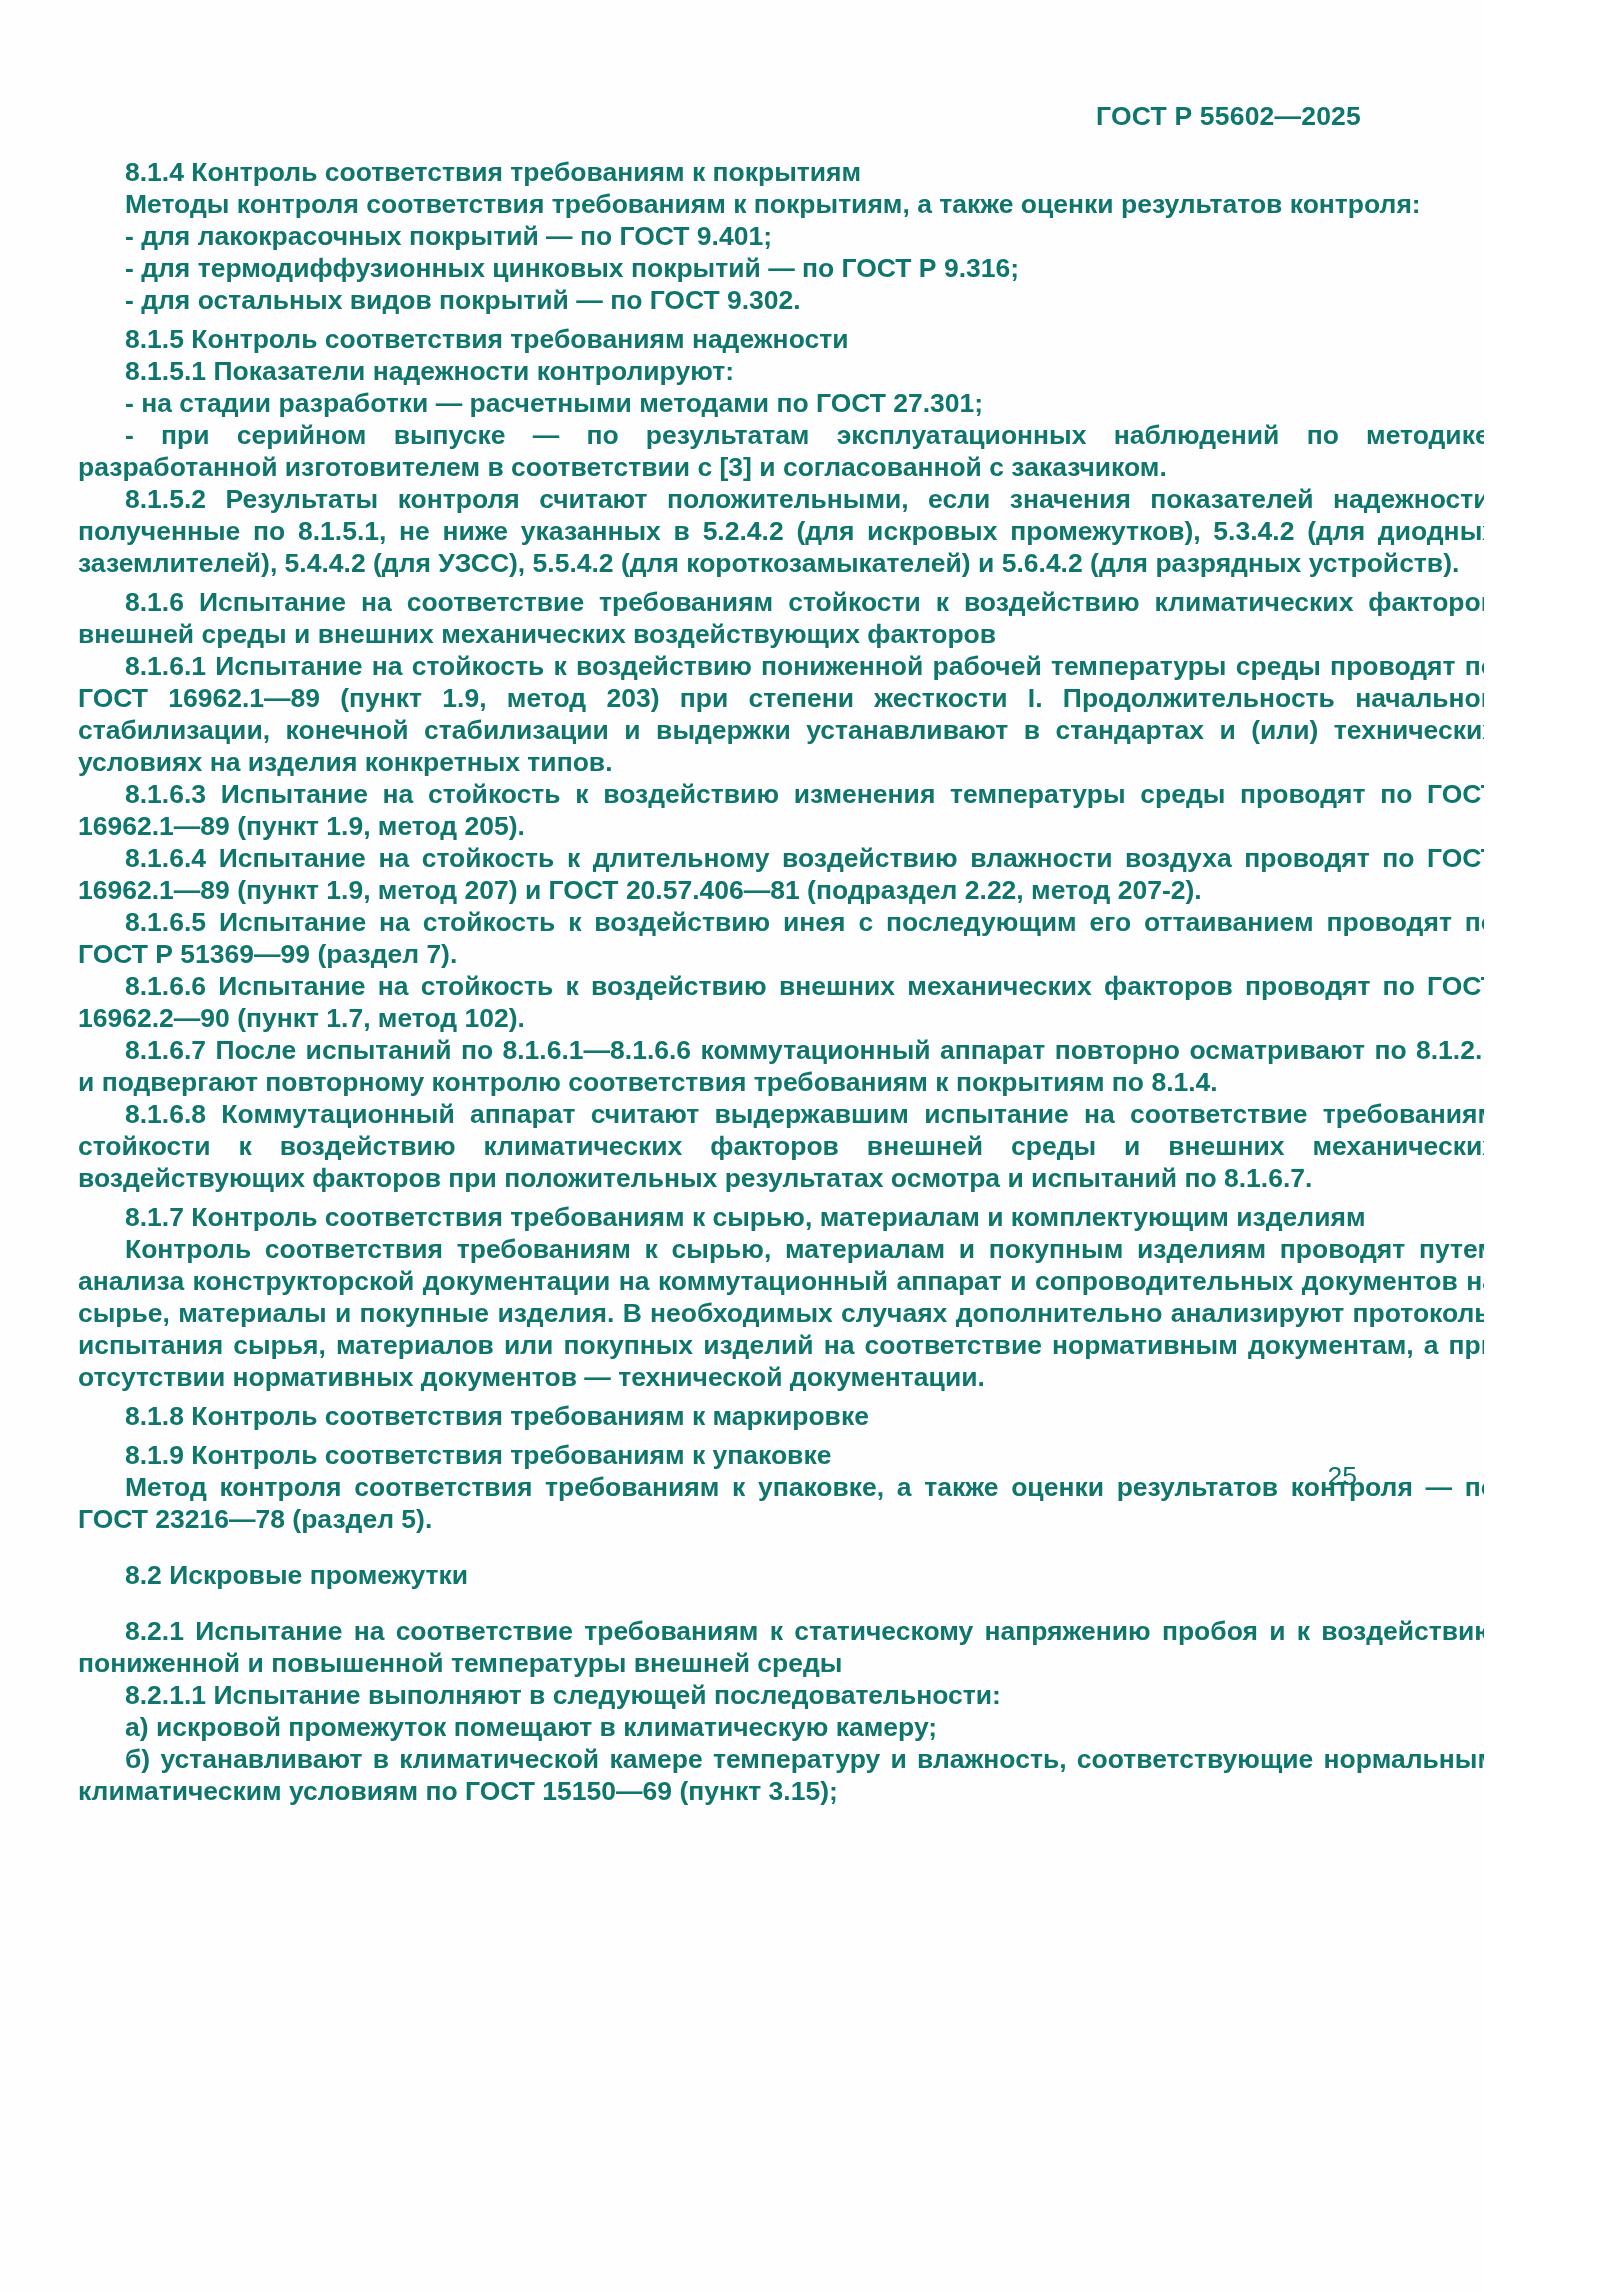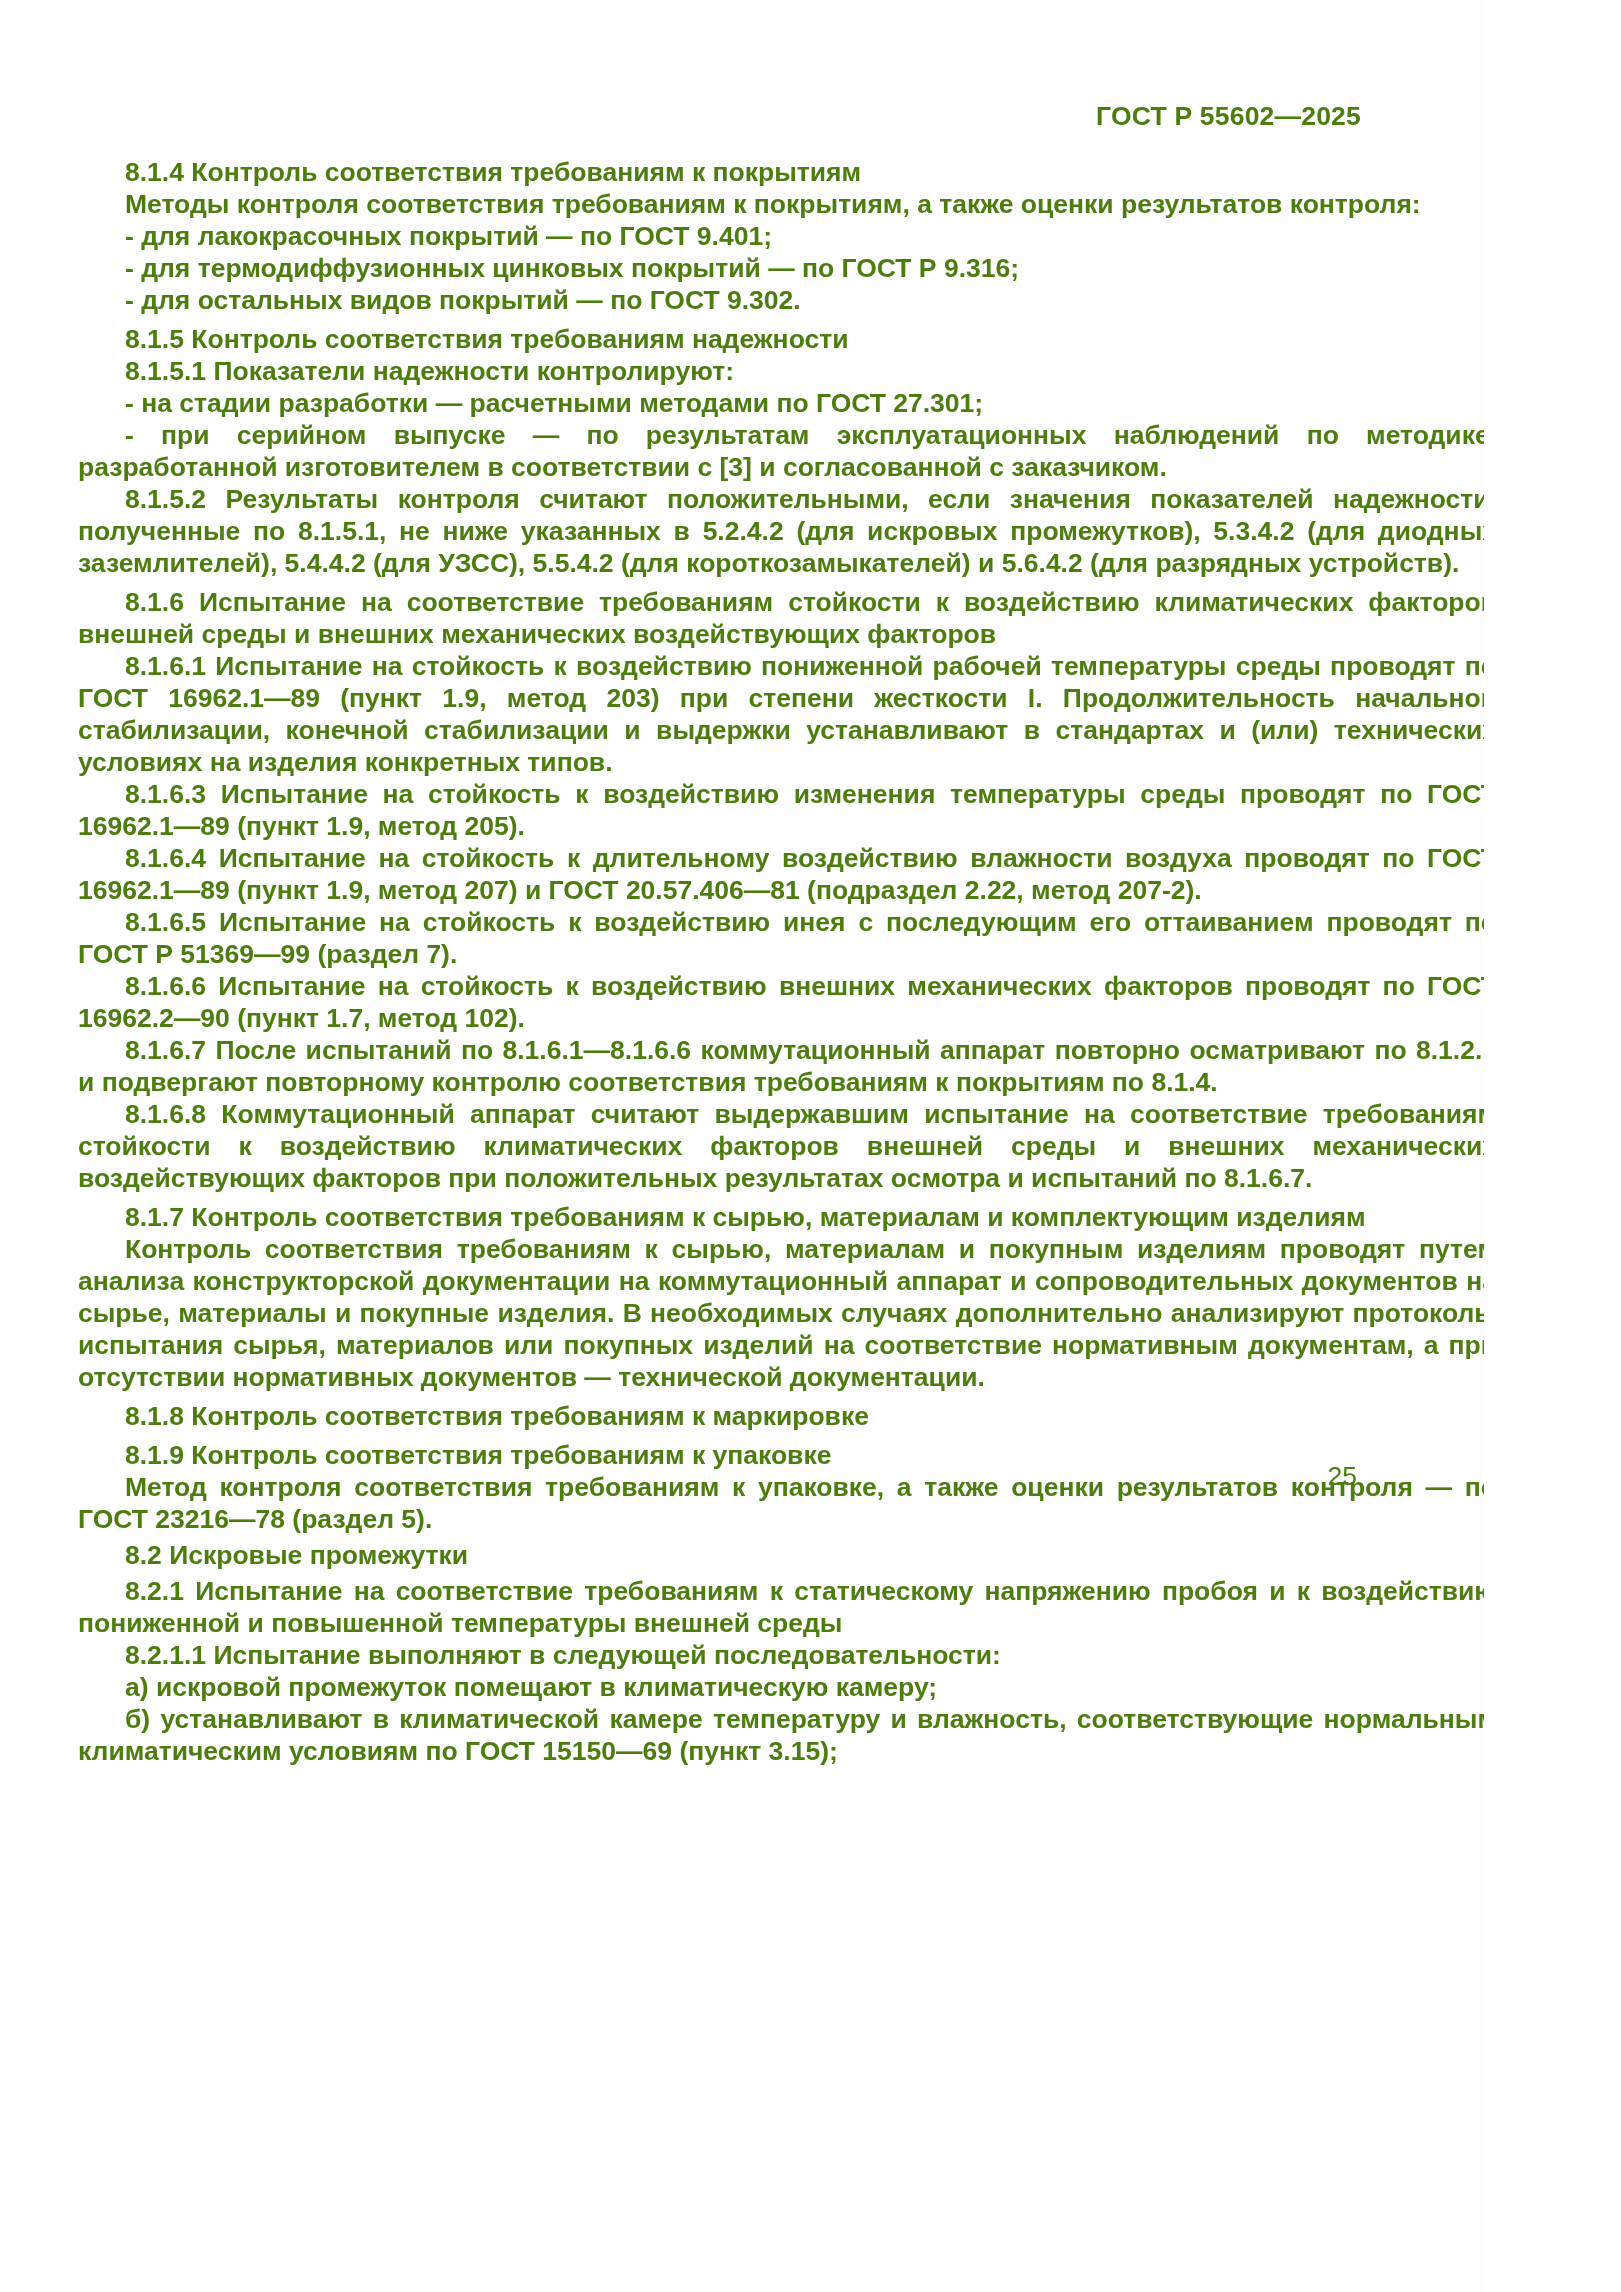--- a/index.html
+++ b/index.html
@@ -8,21 +8,21 @@
     background: #ffffff;
   }
   .page {
     position: relative;
     width: 1484px;
     height: 2293px;
     background: #fefefe;
     font-family: "Liberation Sans", sans-serif;
     font-size: 26.5px;
     line-height: 32px;
-    color: #4d7c0f;
+    color: #0f766e;
     overflow: hidden;
   }
   .doc-number {
     position: absolute;
     top: 100px;
     right: 123px;
     font-weight: 700;
     font-size: 26.5px;
     letter-spacing: 0.2px;
   }
@@ -37,21 +37,21 @@
     text-indent: 47px;
     text-align: justify;
     hyphens: manual;
     font-weight: bold;
   }
   .content p.h {
     font-weight: 700;
     margin-top: 7px;
   }
   .content p.sp {
-    margin-top: 4px;
+    margin-top: 24px;
   }
   .page-number {
     position: absolute;
     top: 1460px;
     right: 127px;
   }
 </style>
 </head>
 <body>
 

